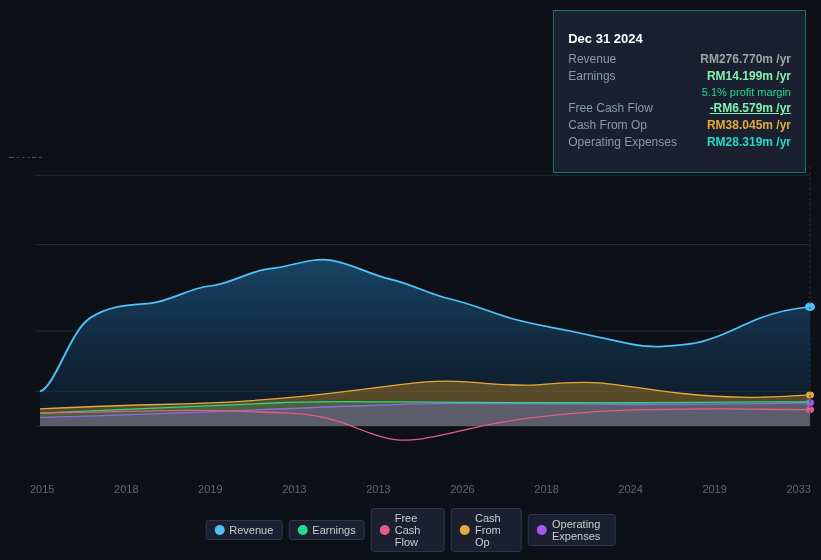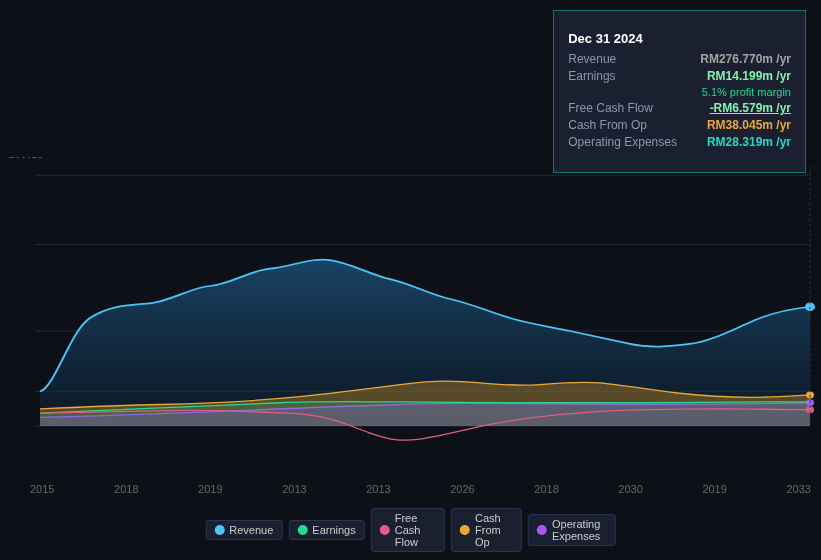--- a/index.html
+++ b/index.html
@@ -158,21 +158,21 @@
 <div class="y-label low">-RM50m</div>
 
 <div class="x-labels">
   <span>2015</span>
   <span>2018</span>
   <span>2019</span>
   <span>2013</span>
   <span>2013</span>
   <span>2026</span>
   <span>2018</span>
-  <span>2030</span>
+  <span>2024</span>
   <span>2019</span>
   <span>2033</span>
 </div>
 
 <svg class="chart-svg" viewBox="0 0 821 370" preserveAspectRatio="none" style="position:absolute; top:158px; left:0; width:821px; height:320px;">
 
   <rect width="821" height="370" fill="#0d1117"></rect>
 
   <line x1="35" y1="20" x2="810" y2="20" class="grid-line"></line>
   <line x1="35" y1="100" x2="810" y2="100" class="grid-line"></line>

